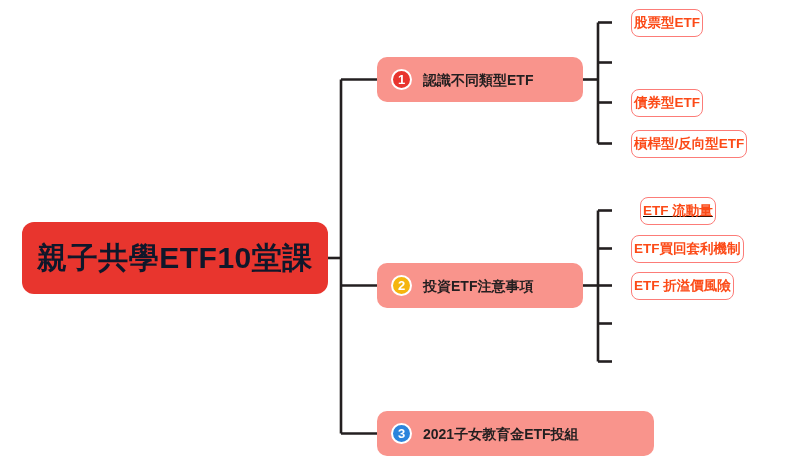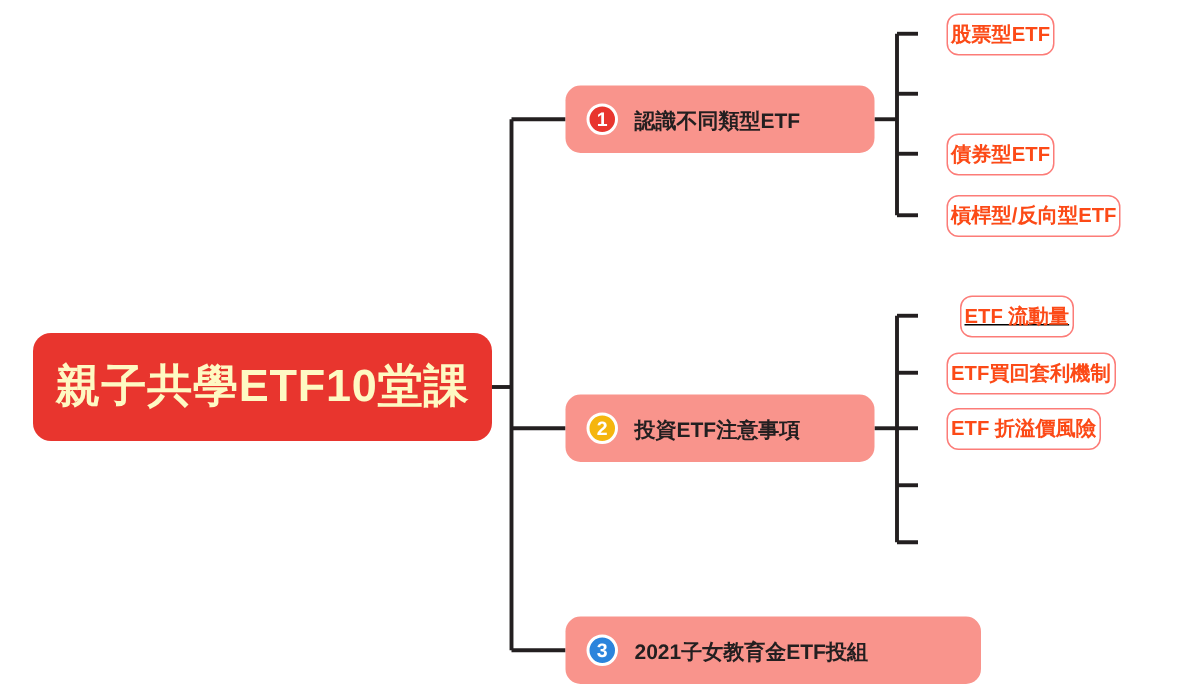--- a/index.html
+++ b/index.html
@@ -34,21 +34,21 @@
     width: 306px;
     height: 72px;
     background: #E8352E;
     border-radius: 12px;
     display: flex;
     align-items: center;
     justify-content: center;
     box-sizing: border-box;
   }
   .root-label {
-    color: #fef9c3;
+    color: #0f172a;
     font-size: 30px;
     font-weight: bold;
     letter-spacing: 0.5px;
     line-height: 1;
     white-space: nowrap;
   }
 
   
   .branch-node {
     position: absolute;

